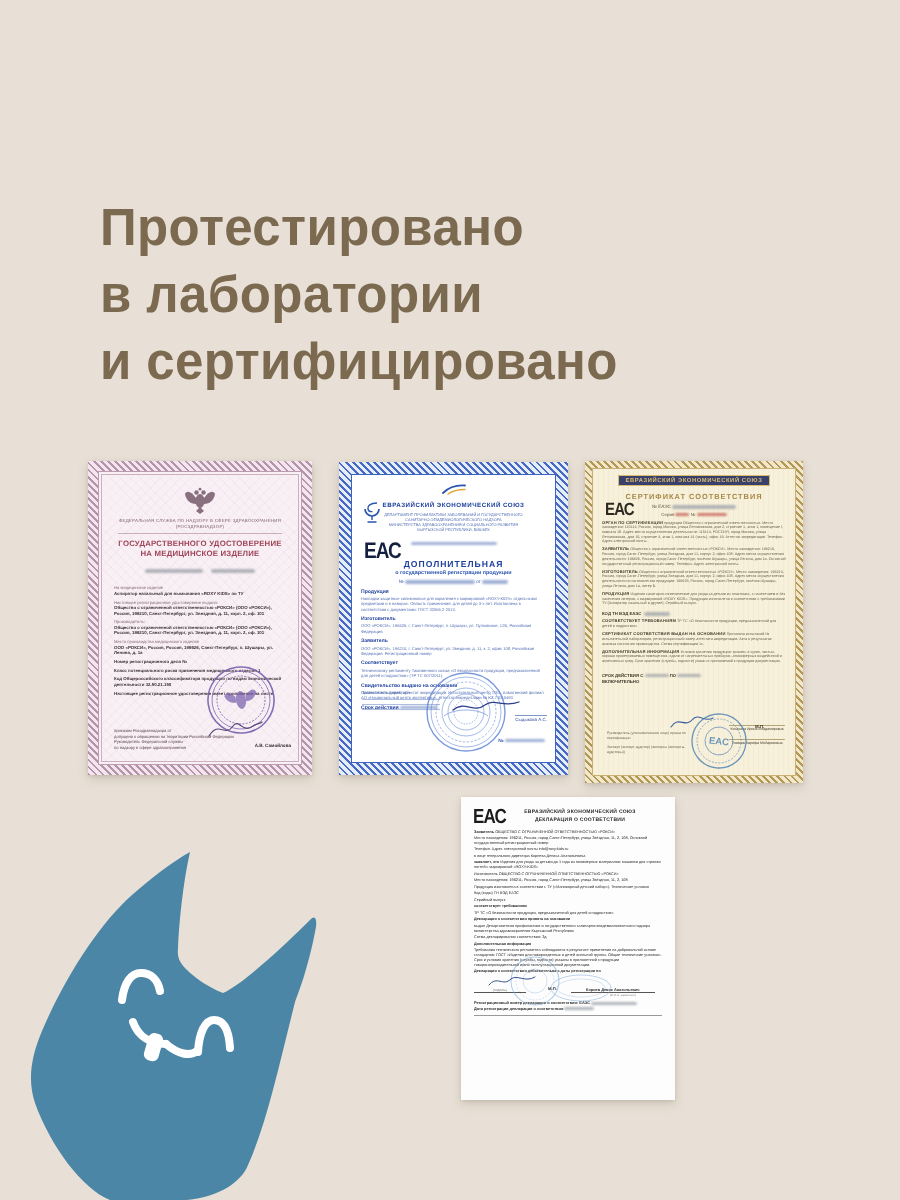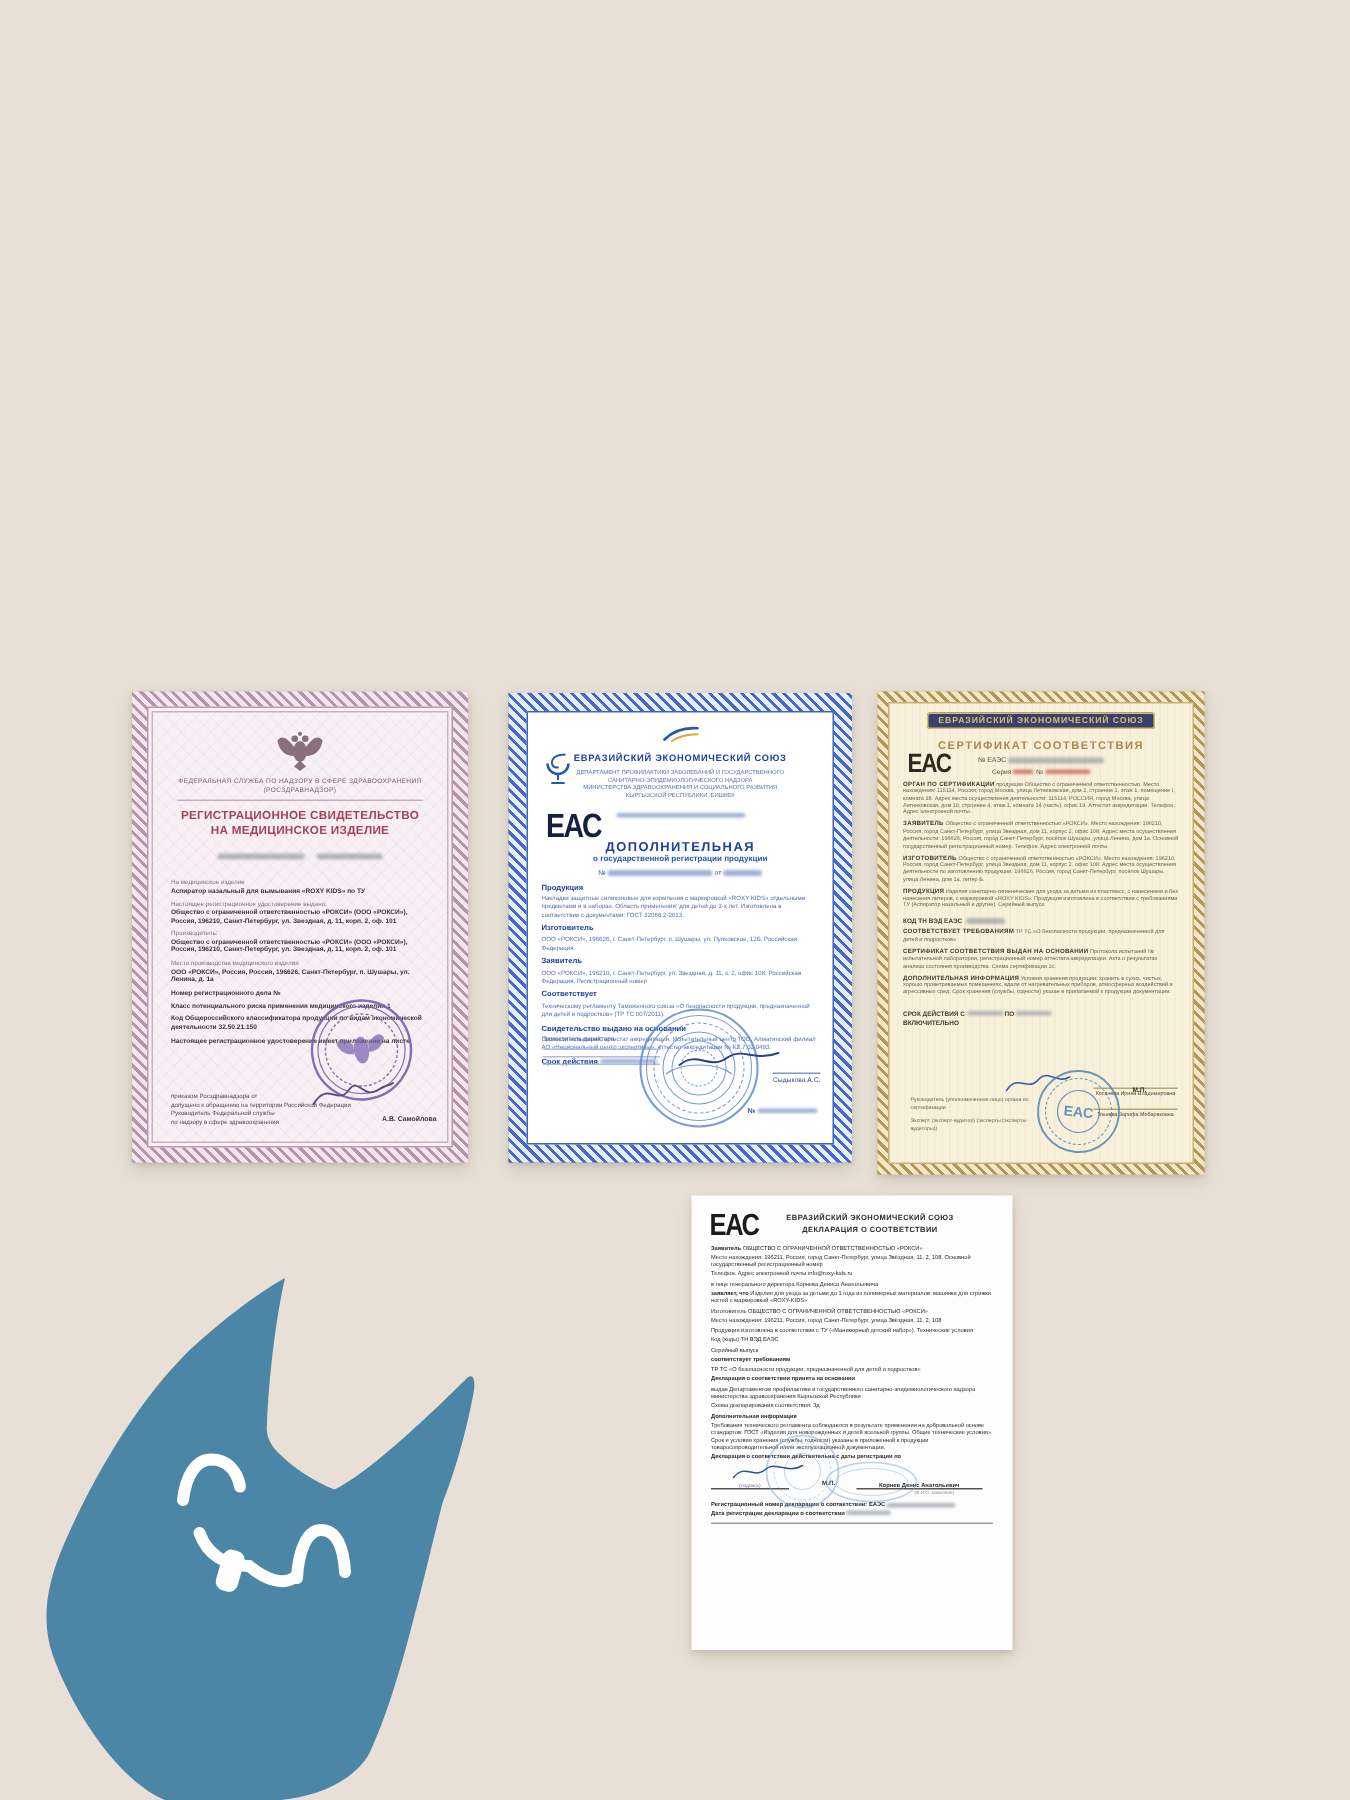--- a/index.html
+++ b/index.html
@@ -120,41 +120,46 @@
   .c4-sign{position:absolute;left:26px;top:176px;}
 
   
   .mascot{position:absolute;left:20px;top:845px;}
 </style>
 </head>
 <body>
 
 <div class="page">
 
+  <h1 class="heading">
+      <span class="hline">Протестировано</span>
+      <span class="hline">в лаборатории</span>
+      <span class="hline">и сертифицировано</span>
+    </h1>
 
   <article class="cert" id="cert1">
     <div class="c1-inner">
       <svg class="c1-eagle" width="34" height="29" viewBox="0 0 34 29">
         <g fill="#8a6f7f">
           <ellipse cx="17" cy="15" rx="4.5" ry="7"></ellipse>
           <path d="M13,12 C8,5 4,4 2,8 C3,14 7,18 13,18 Z"></path>
           <path d="M21,12 C26,5 30,4 32,8 C31,14 27,18 21,18 Z"></path>
           <circle cx="13.5" cy="6.5" r="2.2"></circle>
             <circle cx="20.5" cy="6.5" r="2.2"></circle>
           <path d="M13,25 L17,21 L21,25 L17,28 Z"></path>
             <circle cx="17" cy="3.2" r="1.4"></circle>
         </g>
       </svg>
       <div class="c1-agency">
         <div>ФЕДЕРАЛЬНАЯ СЛУЖБА ПО НАДЗОРУ В СФЕРЕ ЗДРАВООХРАНЕНИЯ</div>
         <div>(РОСЗДРАВНАДЗОР)</div>
       </div>
       <div class="c1-rule"></div>
       <div class="c1-title">
-        <div>РЕГИСТРАЦИОННОЕ СВИДЕТЕЛЬСТВО</div>
+        <div>ГОСУДАРСТВЕННОГО УДОСТОВЕРЕНИЕ</div>
         <div>НА МЕДИЦИНСКОЕ ИЗДЕЛИЕ</div>
       </div>
       <div class="c1-num">
         <i class="rb" style="width:58px"></i>&nbsp;&nbsp;<i class="rb" style="width:44px"></i>
       </div>
       <div class="c1-fields">
           <div>
           <div class="c1-label">На медицинское изделие</div>
           <div class="c1-value">Аспиратор назальный для вымывания «ROXY KIDS» по ТУ</div>
         </div>

